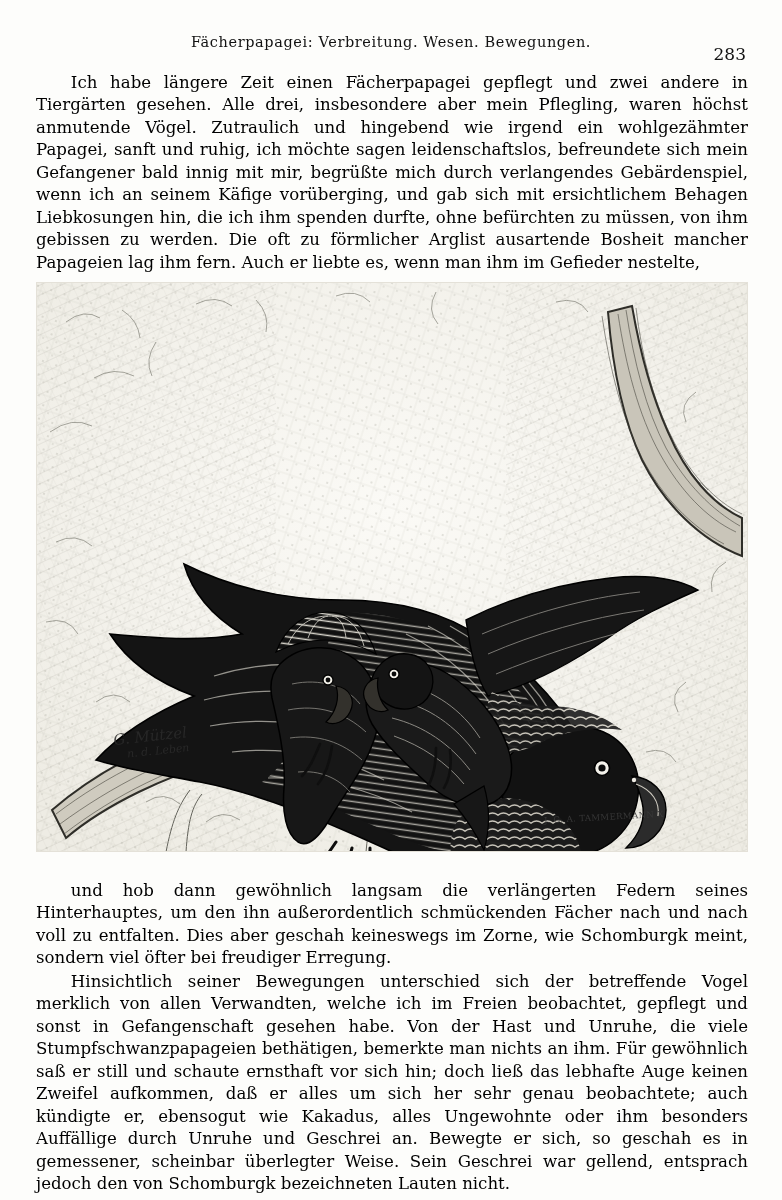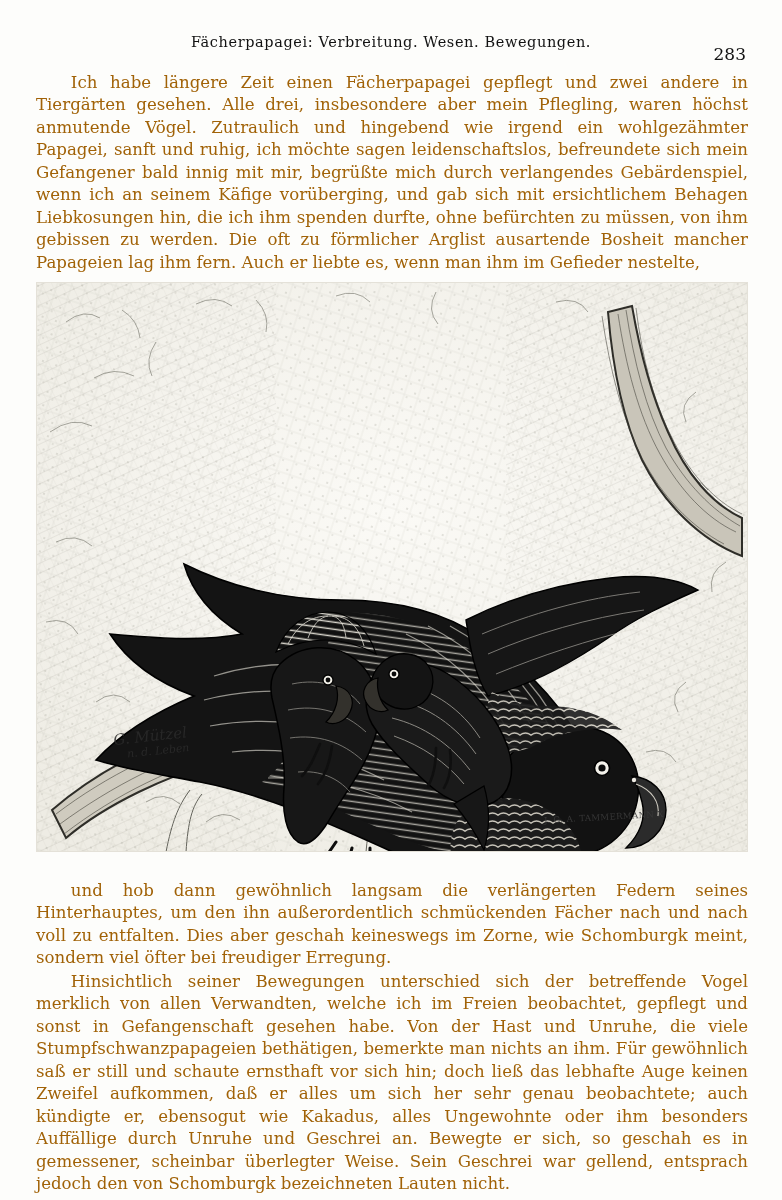--- a/index.html
+++ b/index.html
@@ -39,21 +39,21 @@
   }
 
   
   .textblock {
     position: absolute;
     left: 36px;
     width: 712px;
     font-size: 16.6px;
     line-height: 1.355;
     text-align: justify;
-    color: #a16207;
+    color: #000000;
   }
   .textblock p {
     margin: 0;
     text-indent: 2.1em;
     hyphens: manual;
   }
   .top-text { top: 72px; }
   .bottom-text { top: 880px; }
   .bottom-text p + p { margin-top: 1px; }
 

